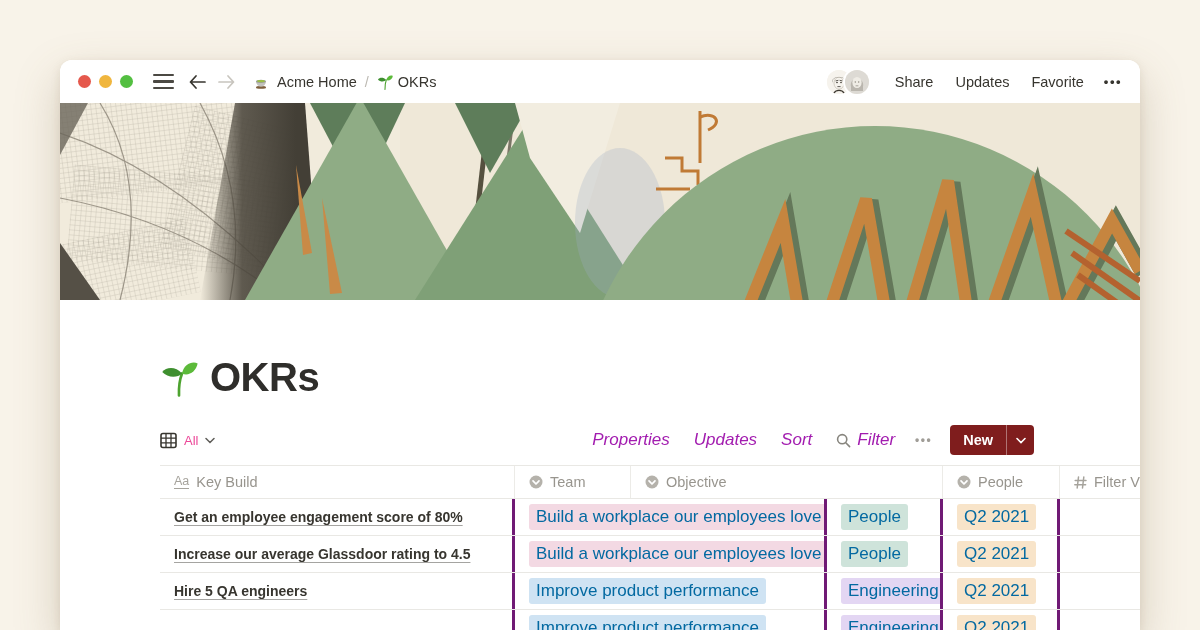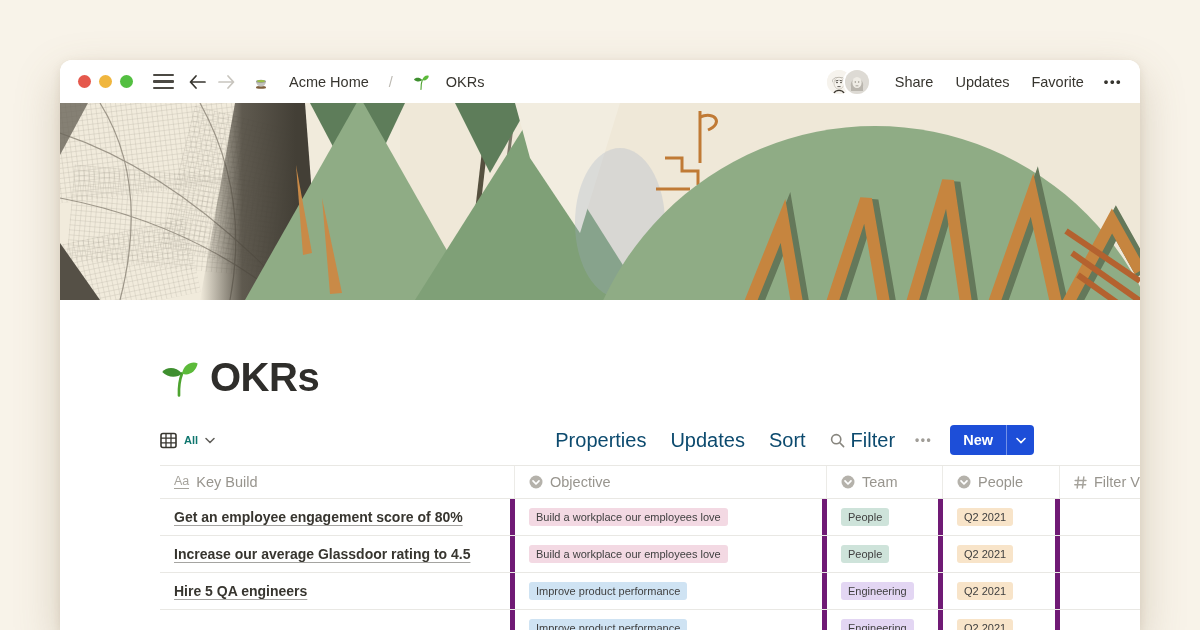--- a/index.html
+++ b/index.html
@@ -11,21 +11,21 @@
     background:#fff; border-radius:12px 12px 0 0; overflow:hidden;
     box-shadow:0 18px 45px rgba(125,105,70,.28), 0 3px 10px rgba(125,105,70,.14); }
 
   
   .topbar { height:43px; display:flex; align-items:center; padding:0 18px; background:#fff; position:relative; z-index:3; }
   .dot { width:13px; height:13px; border-radius:50%; margin-right:8px; }
   .dot.r { background:#E5584C; } .dot.y { background:#F0B63E; } .dot.g { background:#53BF41; }
   .hamburger { margin-left:12px; width:21px; display:flex; flex-direction:column; gap:4px; cursor:pointer; }
   .hamburger span { display:block; height:2.4px; background:#4B4943; border-radius:1px; }
   .navarrow { margin-left:14px; display:flex; align-items:center; }
-  .crumb { display:flex; align-items:center; font-size:14.5px; color:#37352F;gap:12px; }
+  .crumb { display:flex; align-items:center; font-size:14.5px; color:#37352F; }
   .crumb .picon { margin-left:16px; display:flex; }
   .crumb .home { margin-left:7px; font-weight:500; cursor:pointer; }
   .crumb .sep { margin:0 8px; color:#BDBAB3; }
   .crumb .leaf { display:flex; margin-right:5px; }
   .crumb .cur { font-weight:500; cursor:pointer; }
   .tb-spacer { flex:1; }
   .avatars { display:flex; align-items:center; margin-right:4px; }
   .avatar { width:24px; height:24px; border-radius:50%; box-shadow:0 0 0 2px #fff; background:#F6F3ED; }
   .avatar + .avatar { margin-left:-6px; }
   .tb-action { margin-left:22px; font-size:14.5px; color:#37352F; cursor:pointer; }
@@ -35,43 +35,43 @@
   .cover { position:relative; height:197px; background:#EFE8D8; overflow:hidden; }
   .cover svg { position:absolute; left:0; top:0; }
 
   
   .page { margin-left:100px; }
   .title-row { display:flex; align-items:center; gap:12px; padding-top:55px; }
   .page-title { font-size:40px; font-weight:700; color:#2F2E2B; letter-spacing:-0.5px; }
 
   .toolbar { display:flex; align-items:center; margin-top:25px; width:874px; }
   .view-tab { display:flex; align-items:center; gap:7px; cursor:pointer; }
-  .view-label { font-size:11px; font-weight:700; color:#0f766e; }
-  .tool-item { margin-left:24px; font-size:20px; color:#0c4a6e; cursor:pointer; display:flex; align-items:center; gap:6px; }
+  .view-label { font-size:13px; font-weight:400; color:#ec4899; }
+  .tool-item { margin-left:24px; font-size:17px; color:#a21caf; cursor:pointer; display:flex; align-items:center; gap:6px;font-style:italic; }
   .tool-more { margin-left:20px; font-size:12px; font-weight:700; letter-spacing:1.5px; color:#A09D97; cursor:pointer; }
   .new-btn { margin-left:18px; height:30px; display:flex; align-items:center; border-radius:4px; overflow:hidden; cursor:pointer; }
   .new-btn .main { padding:0 13px; color:#fff; font-size:14.5px; font-weight:600; height:100%; display:flex; align-items:center; }
   .new-btn .divider { width:1px; height:100%; background:rgba(255,255,255,.38); }
   .new-btn .caret { width:27px; height:100%; display:flex; align-items:center; justify-content:center; }
 
   
   .dbtable { width:1062px; margin-top:10px; }
   .thead { display:flex; height:34px; border-top:1px solid #E9E8E4; border-bottom:1px solid #E9E8E4; color:#98958E; }
   .th { display:flex; align-items:center; gap:7px; font-size:14.5px; padding-left:14px; border-right:1px solid #ECEBE7; cursor:pointer; }
   .th.last { border-right:none; }
   .c1 { width:355px; } .c2 { width:312px; } .c3 { width:116px; } .c4 { width:117px; } .c5 { width:162px; }
   .icon-aa { font-size:12.5px; color:#A6A39C; border-bottom:1px solid #A6A39C; line-height:1.05; font-weight:500; }
   .icon-hash { color:#A6A39C; display:flex; }
   .trow { display:flex; height:37px; border-bottom:1px solid #E9E8E4; }
-  .td { display:flex; align-items:center; padding-left:14px; border-right:5px solid #701a75; overflow:hidden; cursor:pointer; }
+  .td { display:flex; align-items:center; padding-left:14px; border-right:3px solid #701a75; overflow:hidden; cursor:pointer; }
   .td.last { border-right:none; }
   .td.title { font-size:14px; font-weight:700; color:#37352F; white-space:nowrap;
     text-decoration:underline; text-decoration-thickness:1px; text-underline-offset:3px;
     text-decoration-color:rgba(55,53,47,.45); padding-right:6px; }
-  .tag { display:inline-block; padding:2px 7px; border-radius:3px; font-size:11px; color:#404040; white-space:nowrap; line-height:1.3; }
+  .tag { display:inline-block; padding:2px 7px; border-radius:3px; font-size:17px; color:#0369a1; white-space:nowrap; line-height:1.3; }
 </style>
 </head>
 <body>
 
 <div class="stage">
   <div class="window">
 
     <div class="topbar">
       <span class="dot r"></span>
       <span class="dot y"></span>
@@ -257,50 +257,50 @@
         <span class="tool-item">Sort</span>
         <span class="tool-item">
           <svg width="15" height="15" viewBox="0 0 15 15">
             <circle cx="6.2" cy="6.2" r="4.6" fill="none" stroke="#87857E" stroke-width="1.6"></circle>
             <path d="M9.8 9.8 L13.6 13.6" stroke="#87857E" stroke-width="1.6" stroke-linecap="round"></path>
           </svg>
           <span>Filter</span>
         </span>
         <span class="tool-more">•••</span>
 
-        <span class="new-btn" id="new-btn" style="background: #1d4ed8;">
+        <span class="new-btn" id="new-btn" style="background: #7f1d1d;">
           <span class="main">New</span>
           <span class="divider"></span>
           <span class="caret">
             <svg width="10" height="7" viewBox="0 0 10 7">
               <path d="M1 1.5 L5 5.5 L9 1.5" stroke="#fff" stroke-width="1.6" fill="none" stroke-linecap="round"></path>
             </svg>
           </span>
         </span>
       </div>
 
       <div class="dbtable">
         <div class="thead">
           <div class="th c1">
             <span class="icon-aa">Aa</span>
             <span>Key Build</span>
           </div>
+          <div class="th c3">
+            <svg width="14" height="14" viewBox="0 0 14 14">
+              <circle cx="7" cy="7" r="6.5" fill="#B5B2AB"></circle>
+              <path d="M4 5.8 L7 9 L10 5.8" stroke="#fff" stroke-width="1.7" fill="none" stroke-linecap="round" stroke-linejoin="round"></path>
+            </svg>
+            <span>Team</span>
+          </div>
           <div class="th c2">
             <svg width="14" height="14" viewBox="0 0 14 14">
               <circle cx="7" cy="7" r="6.5" fill="#B5B2AB"></circle>
               <path d="M4 5.8 L7 9 L10 5.8" stroke="#fff" stroke-width="1.7" fill="none" stroke-linecap="round" stroke-linejoin="round"></path>
             </svg>
             <span>Objective</span>
-          </div>
-          <div class="th c3">
-            <svg width="14" height="14" viewBox="0 0 14 14">
-              <circle cx="7" cy="7" r="6.5" fill="#B5B2AB"></circle>
-              <path d="M4 5.8 L7 9 L10 5.8" stroke="#fff" stroke-width="1.7" fill="none" stroke-linecap="round" stroke-linejoin="round"></path>
-            </svg>
-            <span>Team</span>
           </div>
           <div class="th c4">
             <svg width="14" height="14" viewBox="0 0 14 14">
               <circle cx="7" cy="7" r="6.5" fill="#B5B2AB"></circle>
               <path d="M4 5.8 L7 9 L10 5.8" stroke="#fff" stroke-width="1.7" fill="none" stroke-linecap="round" stroke-linejoin="round"></path>
             </svg>
             <span>People</span>
           </div>
           <div class="th c5 last">
             <span class="icon-hash">

